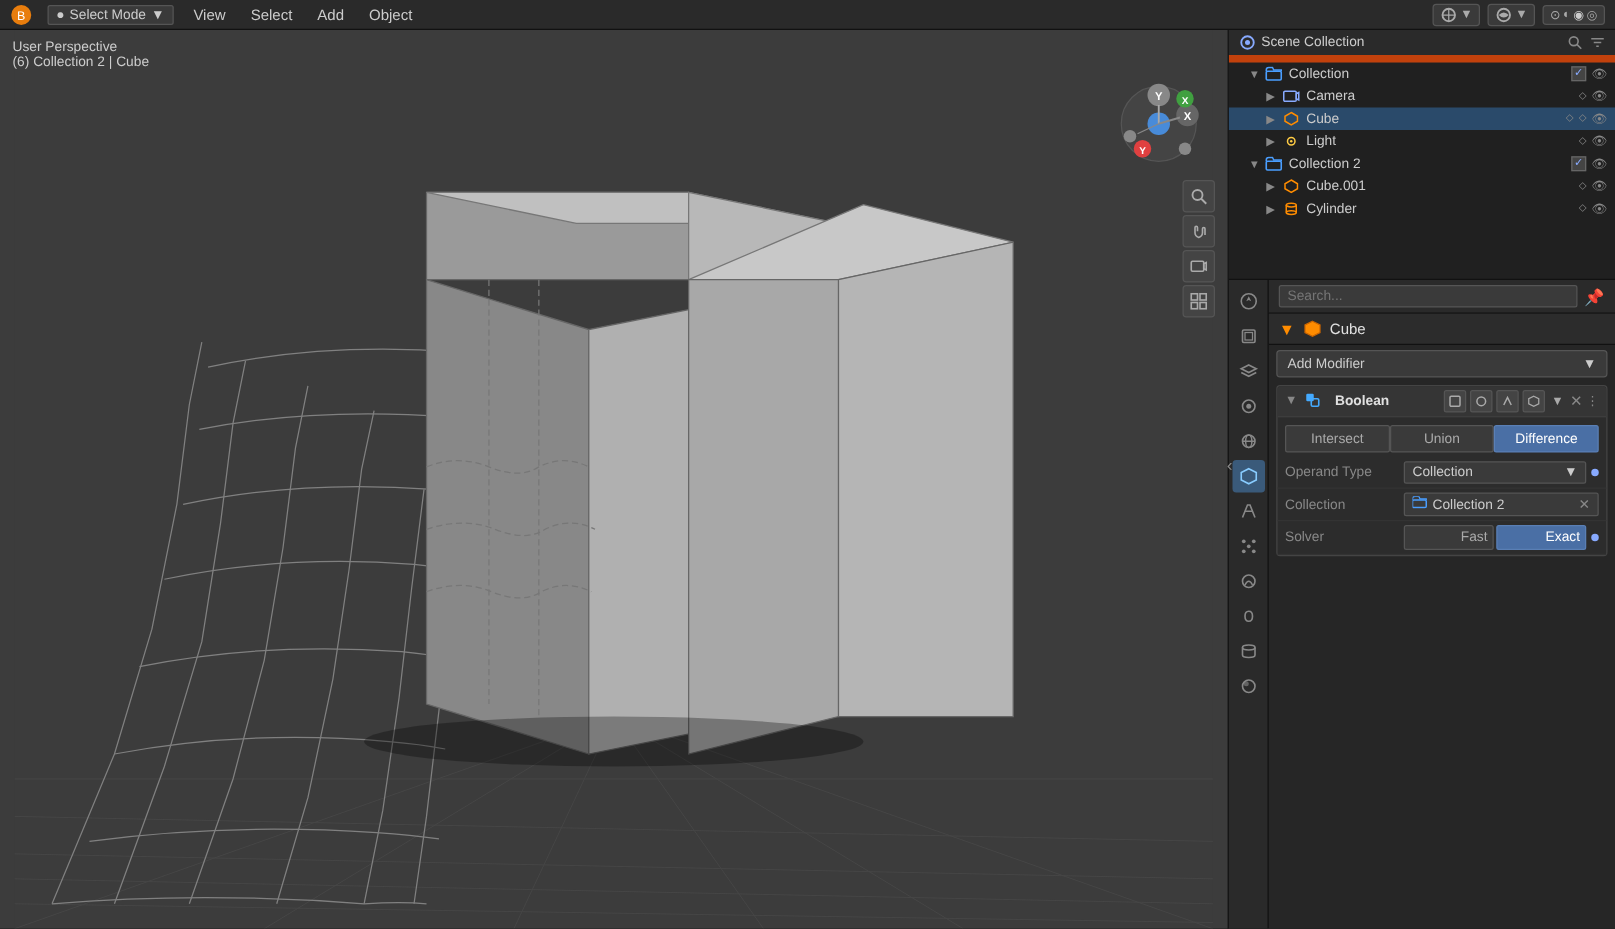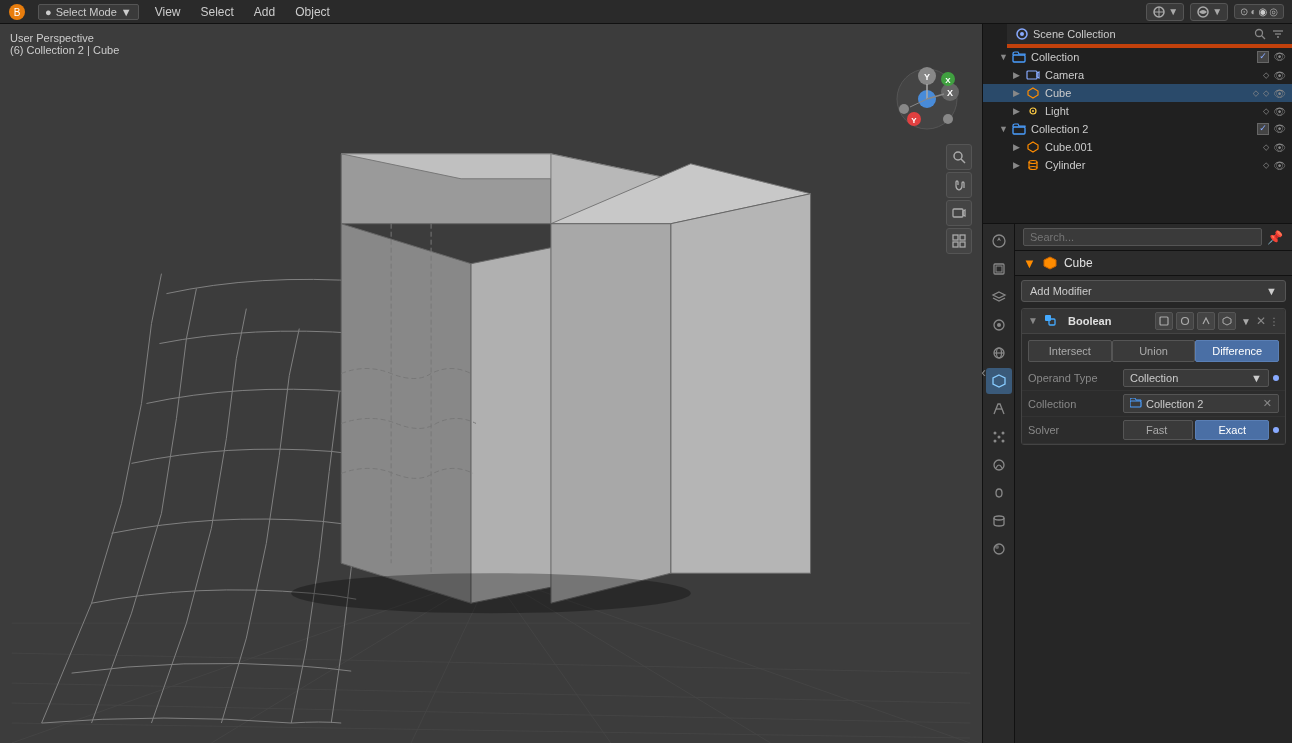--- a/index.html
+++ b/index.html
@@ -141,22 +141,21 @@
     }
 
     .outliner-header {
       display: flex;
       align-items: center;
       justify-content: space-between;
       background: #2a2a2a;
       padding: 3px 8px;
       font-size: 11px;
       color: #ccc;
-      border-bottom: 4px solid #c2410c;
-      margin-left: 24px;
+      border-bottom: 6px solid #c2410c;
     }
 
     .outliner-item {
       display: flex;
       align-items: center;
       padding: 2px 0;
       font-size: 11px;
       color: #ccc;
       position: relative;
     }
@@ -460,28 +459,28 @@
     }
 
     
     .solver-btns {
       display: flex;
       gap: 2px;
       flex: 1;
     }
     .solver-btn {
       flex: 1;
-      padding: 3px 22px;
+      padding: 3px 4px;
       background: #3a3a3a;
       border: 1px solid #555;
       border-radius: 2px;
       color: #aaa;
       font-size: 11px;
       cursor: pointer;
-      text-align: left;
+      text-align: right;
     }
     .solver-btn.active {
       background: #4a6fa5;
       border-color: #5a7fb5;
       color: #fff;
     }
 
     
     .properties-container {
       display: flex;

